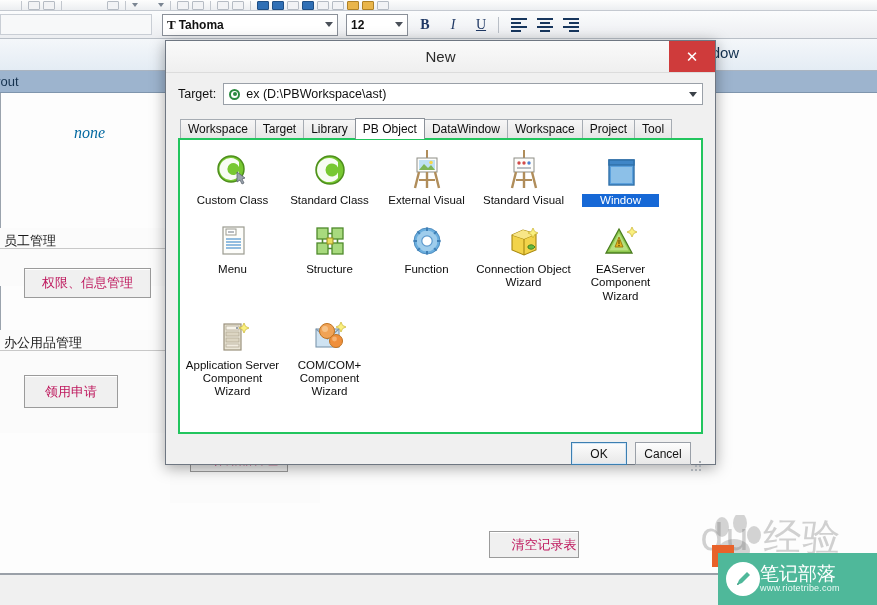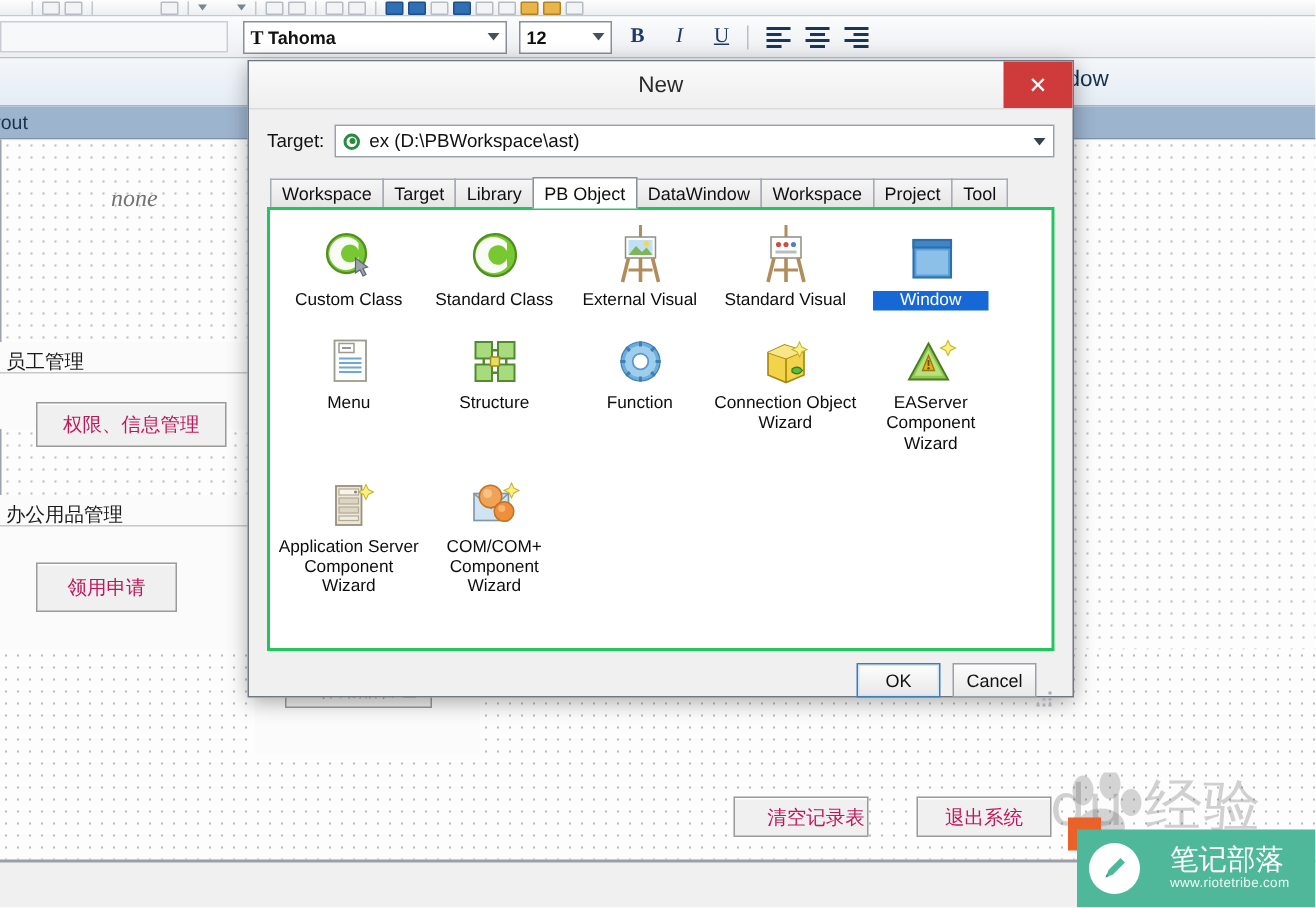--- a/index.html
+++ b/index.html
@@ -79,39 +79,39 @@
   }
   .ide-canvas-2 {
     position:absolute; left:0; top:433px; width:877px; height:140px;
     background:#fdfdfd;
     background-image: radial-gradient(#b9b9b9 0.6px, transparent 0.7px);
     background-size: 8px 8px;
   }
   .ide-bottom-bar { position:absolute; left:0; top:573px; width:877px; height:32px; background:#f0f0f0; border-top:2px solid #9aa0a8; }
   .white-strip { position:absolute; background:#fbfbfb; }
 
-  .lbl-none { position:absolute; left:74px; top:124px; font-size:16px; font-style:italic; color:#737373; font-family:"Liberation Serif", serif; }
+  .lbl-none { position:absolute; left:74px; top:124px; font-size:16px; font-style:italic; color:#0369a1; font-family:"Liberation Serif", serif; }
   .grp-label { position:absolute; font-size:13px; color:#1a1a1a; }
   .grp-sep { position:absolute; height:1px; background:#c8c8c8; }
   .win-btn {
     position:absolute; background:#f0f0f0; border:1px solid #9b9b9b;
     display:flex; align-items:center; justify-content:center;
     font-size:13px; color:#be185d; box-shadow: inset 0 1px 0 #fff;
   }
 
   
   .wm-baidu {
     position:absolute; left:700px; top:512px; opacity:0.30;
     font-size:38px; color:#6b6b6b; letter-spacing:1px; white-space:nowrap;
     font-family:"DejaVu Sans", sans-serif; pointer-events:none;
   }
   .wm-baidu-paw { position:absolute; left:706px; top:515px; opacity:0.28; pointer-events:none; }
   .wm-note {
     position:absolute; left:718px; top:553px; width:159px; height:52px;
-    background:#4fb89a; display:flex; align-items:center; gap:20px; padding-left:8px;
+    background:#4fb89a; display:flex; align-items:center; gap:0; padding-left:8px;
   }
   .wm-note .circ {
     width:34px; height:34px; border-radius:50%; background:#fff;
     display:flex; align-items:center; justify-content:center; flex:0 0 auto;
   }
   .wm-note .txts { display:flex; flex-direction:column; line-height:1.05; }
   .wm-note .cn { font-size:19px; color:#fff; font-family:"DejaVu Sans",sans-serif; }
   .wm-note .url { font-size:9px; color:#eafaf5; letter-spacing:0.2px; }
   .wm-orange { position:absolute; left:712px; top:545px; width:22px; height:22px; background:#e8622a; }
 
@@ -272,21 +272,20 @@
   <div class="grp-label" style="left:4px; top:334px;">办公用品管理</div>
   <div class="grp-sep" style="left:0px; top:350px; width:168px;"></div>
   <div class="win-btn" style="left:24px; top:375px; width:94px; height:33px;">领用申请</div>
   <div class="win-btn" style="left:24px; top:445px; width:98px; height:34px;">购进录入</div>
 
   <div class="ide-canvas-2"></div>
   <div class="white-strip" style="left:170px; top:433px; width:150px; height:70px;"></div>
   <div class="win-btn" style="left:190px; top:448px; width:98px; height:24px; overflow:hidden;">工作用品管理</div>
 
   <div class="win-btn" style="left:489px; top:531px; width:90px; height:27px;padding-left:20px;">清空记录表</div>
-  <div class="win-btn" style="left:611px; top:531px; width:90px; height:27px;">退出系统</div>
 
   <div class="ide-bottom-bar"></div>
 
   <svg class="wm-baidu-paw" width="62" height="52" viewBox="0 0 62 52">
     <ellipse cx="16" cy="12" rx="7" ry="10" fill="#6b6b6b"></ellipse>
     <ellipse cx="34" cy="8" rx="7" ry="10" fill="#6b6b6b"></ellipse>
     <ellipse cx="48" cy="20" rx="7" ry="9" fill="#6b6b6b"></ellipse>
     <ellipse cx="28" cy="36" rx="16" ry="12" fill="#6b6b6b"></ellipse>
   </svg>
   <div class="wm-baidu">du 经验</div>

